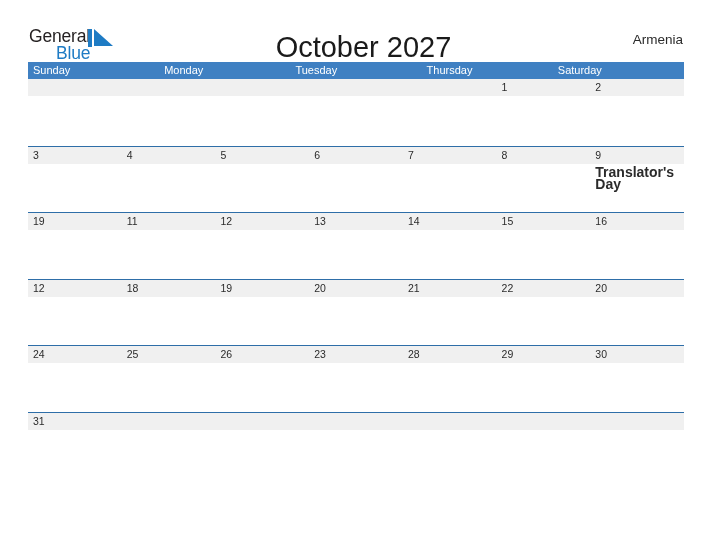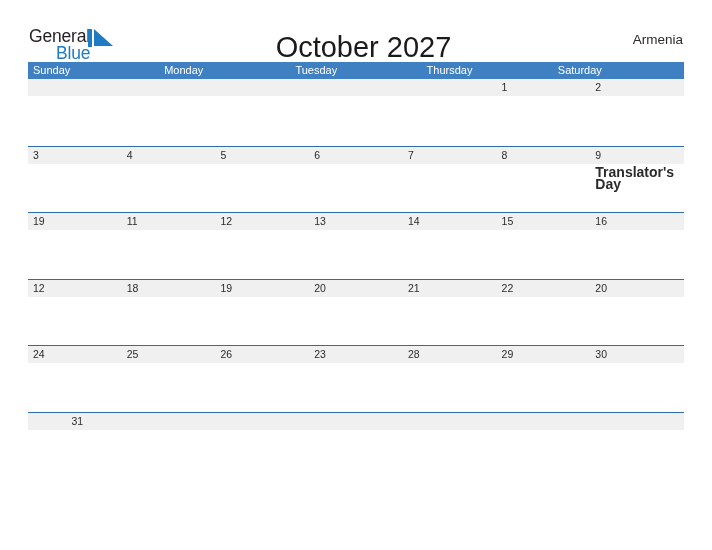--- a/index.html
+++ b/index.html
@@ -116,21 +116,20 @@
     border-top: 1.3px solid #2e6ea8;
     position: relative;
     background: #ffffff;
     box-sizing: border-box;
   }
   .week-row.first {
     border-top: none;
   }
   .week-row.last {
     border-bottom: none;
-    text-align: center;
   }
 
   .day-band {
     display: flex;
     height: 17px;
     background: #f0f0f0;
   }
   .day-cell {
     flex: 1 1 0;
     box-sizing: border-box;

